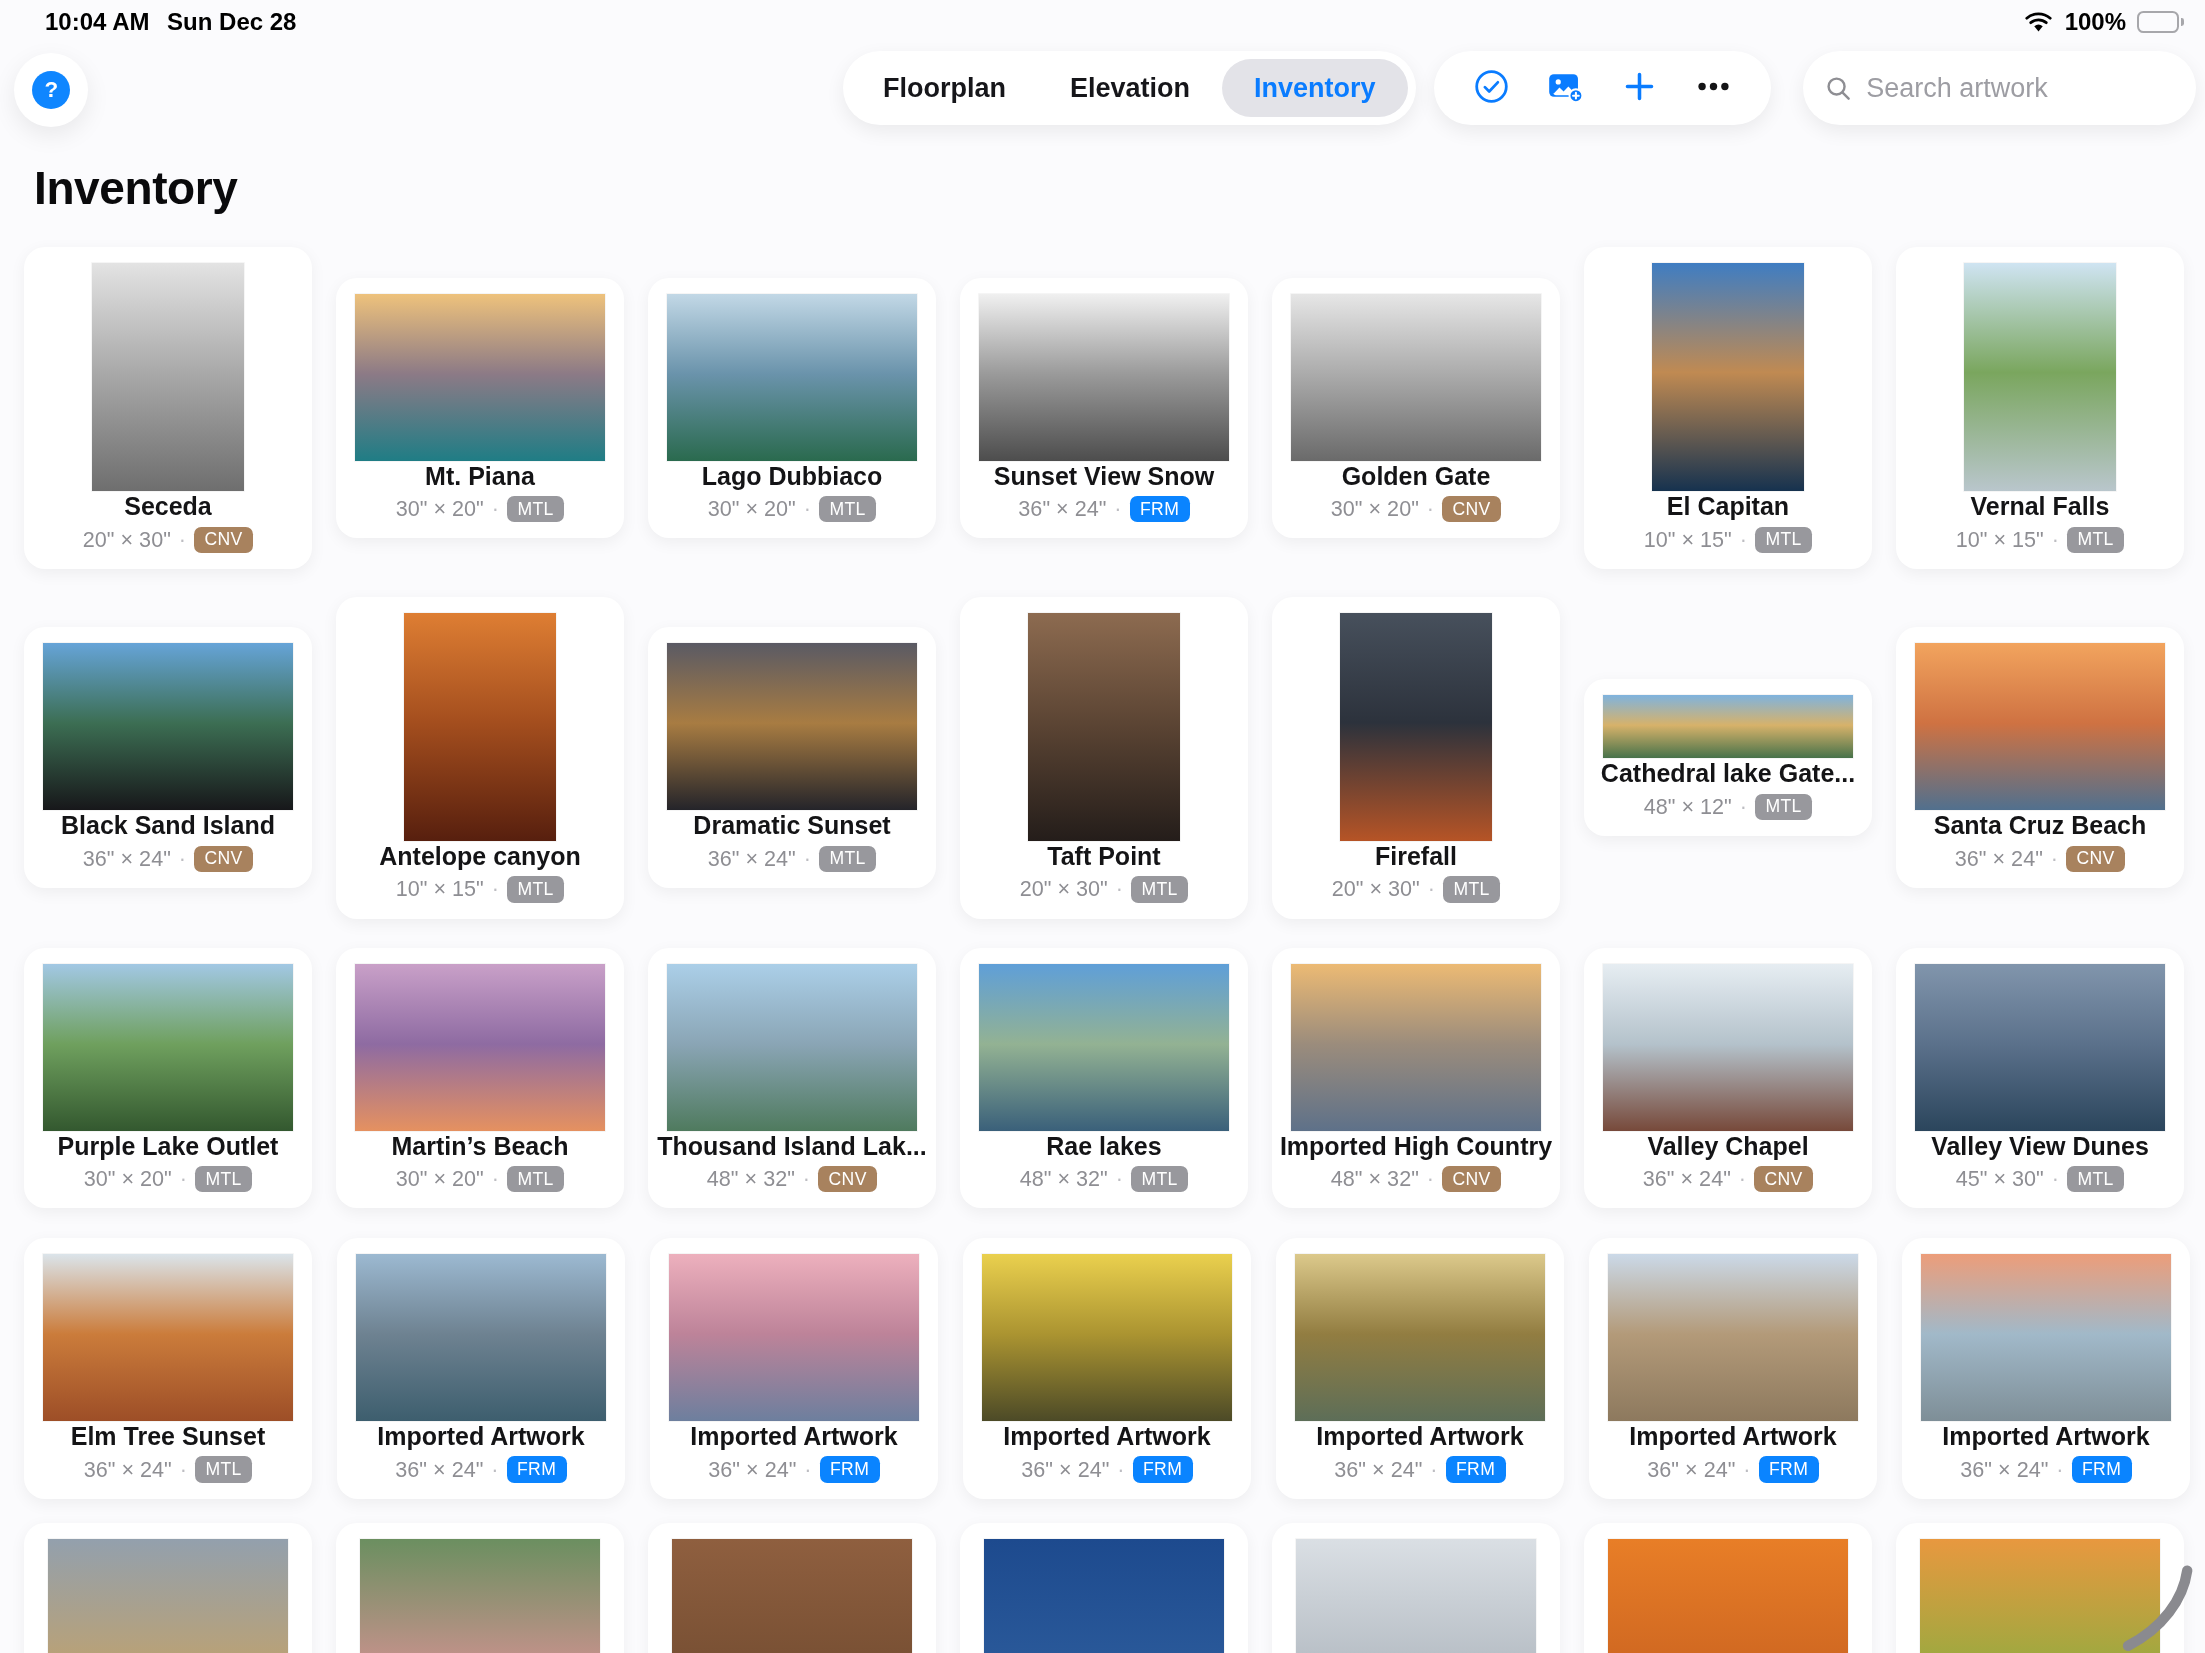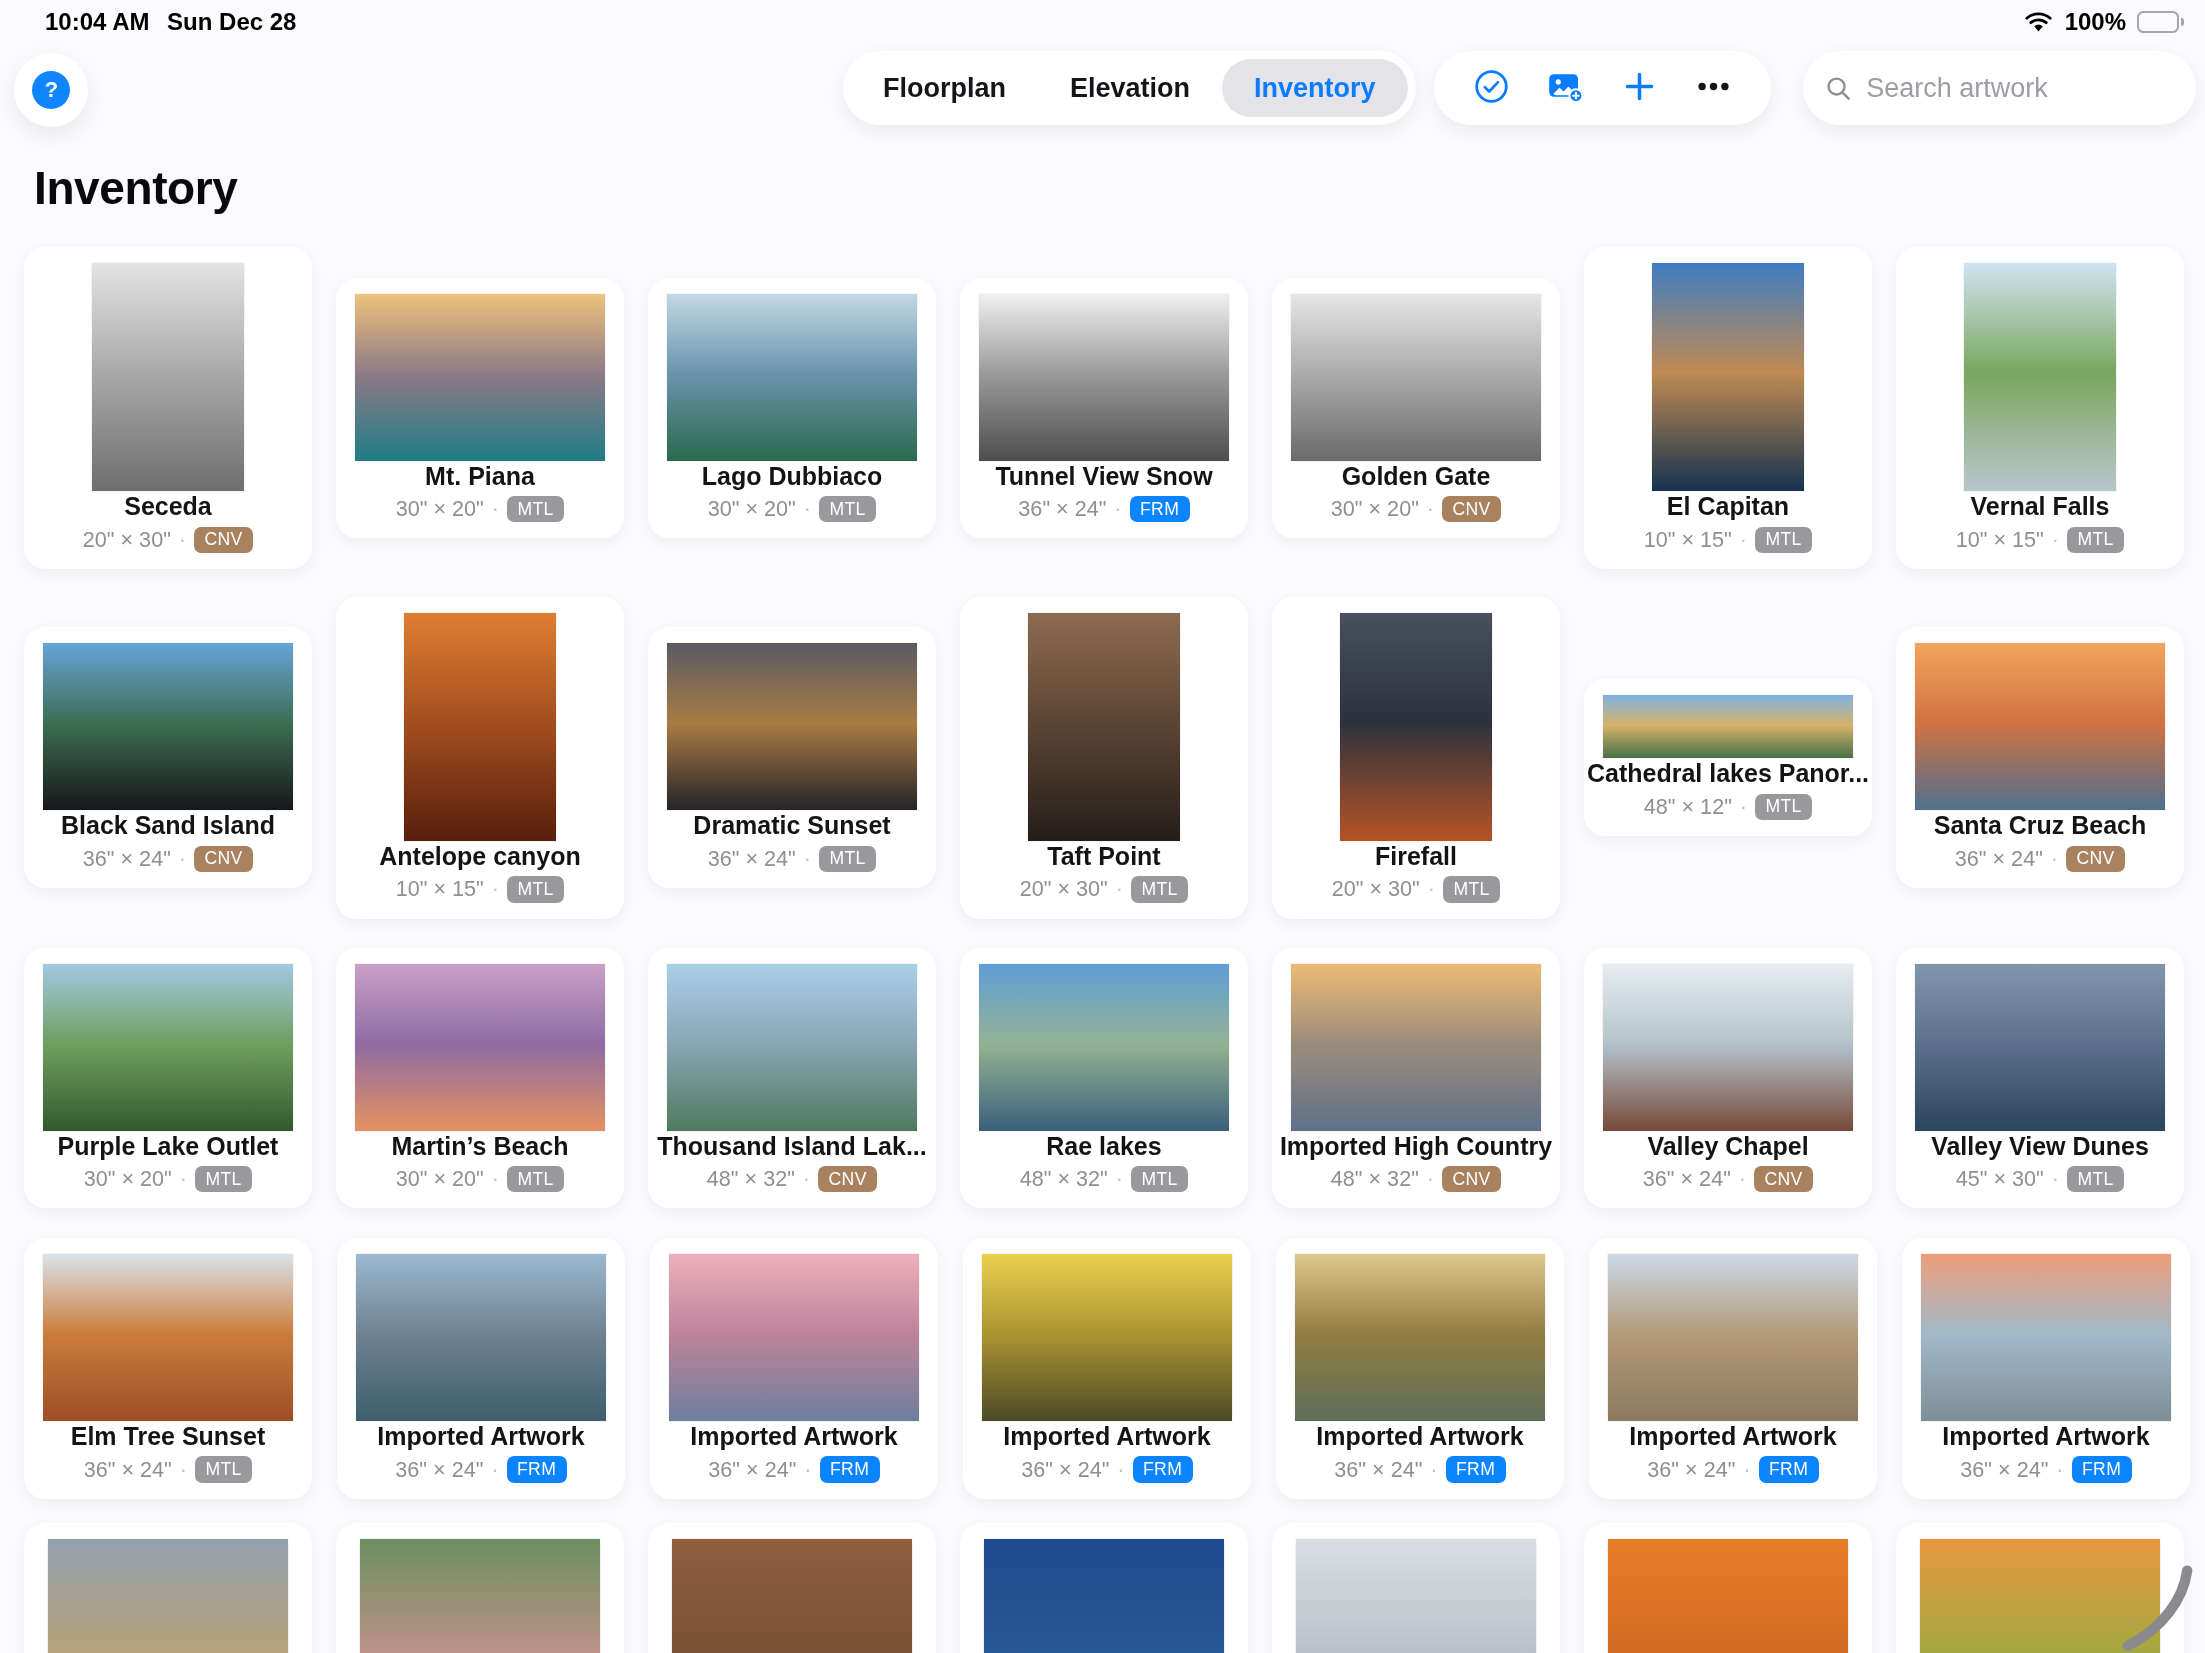--- a/index.html
+++ b/index.html
@@ -182,21 +182,21 @@
       <div class="card-sub">
         <span class="dims">30" × 20"</span>
         <span class="dot">·</span>
         <span class="badge" style="background: rgb(152, 152, 157);">MTL</span>
       </div>
     </div>
   </div>
       <div class="card">
     <div class="thumb landscape" style="background: linear-gradient(rgb(240, 240, 240) 0%, rgb(154, 154, 154) 48%, rgb(77, 77, 77) 100%);"></div>
     <div class="meta">
-      <div class="card-title">Tunnel View Snow</div>
+      <div class="card-title">Sunset View Snow</div>
       <div class="card-sub">
         <span class="dims">36" × 24"</span>
         <span class="dot">·</span>
         <span class="badge" style="background: rgb(10, 132, 255);">FRM</span>
       </div>
     </div>
   </div>
       <div class="card">
     <div class="thumb landscape" style="background: linear-gradient(rgb(230, 230, 230) 0%, rgb(171, 171, 171) 48%, rgb(106, 106, 106) 100%);"></div>
     <div class="meta">
@@ -283,21 +283,21 @@
       <div class="card-sub">
         <span class="dims">20" × 30"</span>
         <span class="dot">·</span>
         <span class="badge" style="background: rgb(152, 152, 157);">MTL</span>
       </div>
     </div>
   </div>
       <div class="card">
     <div class="thumb pano" style="background: linear-gradient(rgb(127, 179, 222) 0%, rgb(215, 178, 106) 48%, rgb(71, 114, 74) 100%);"></div>
     <div class="meta">
-      <div class="card-title">Cathedral lakes Panor...</div>
+      <div class="card-title">Cathedral lake Gate...</div>
       <div class="card-sub">
         <span class="dims">48" × 12"</span>
         <span class="dot">·</span>
         <span class="badge" style="background: rgb(152, 152, 157);">MTL</span>
       </div>
     </div>
   </div>
       <div class="card">
     <div class="thumb landscape" style="background: linear-gradient(rgb(242, 164, 94) 0%, rgb(207, 114, 66) 48%, rgb(81, 112, 142) 100%);"></div>
     <div class="meta">

